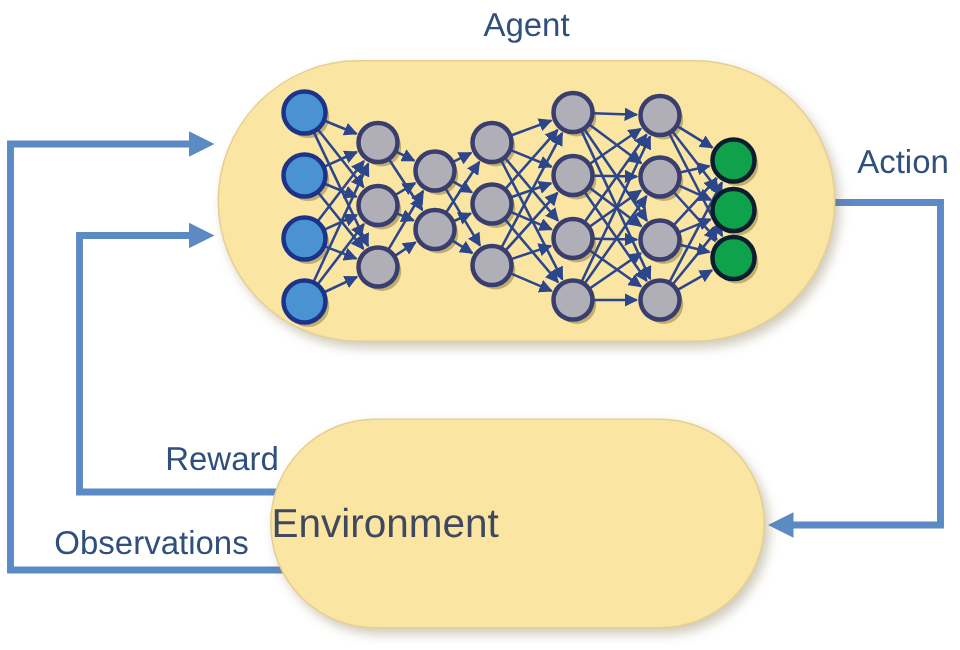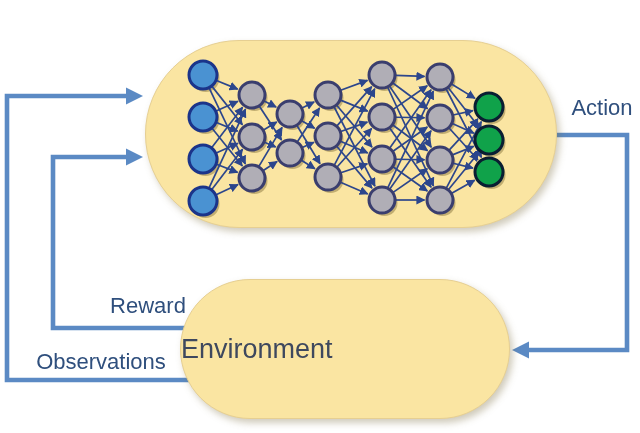--- a/index.html
+++ b/index.html
@@ -176,17 +176,18 @@
         <circle cx="440" cy="77" r="13" fill="#B0AEB6" stroke="#3A3E6E" stroke-width="3"></circle>
         <circle cx="440" cy="118" r="13" fill="#B0AEB6" stroke="#3A3E6E" stroke-width="3"></circle>
         <circle cx="440" cy="160" r="13" fill="#B0AEB6" stroke="#3A3E6E" stroke-width="3"></circle>
         <circle cx="440" cy="200" r="13" fill="#B0AEB6" stroke="#3A3E6E" stroke-width="3"></circle>
         <circle cx="489" cy="107" r="14" fill="#10A24A" stroke="#0A1E32" stroke-width="3"></circle>
         <circle cx="489" cy="140" r="14" fill="#10A24A" stroke="#0A1E32" stroke-width="3"></circle>
         <circle cx="489" cy="172" r="14" fill="#10A24A" stroke="#0A1E32" stroke-width="3"></circle>
       </g>
     </svg>
 
+  <div class="label label-agent">Agent</div>
   <div class="label label-action">Action</div>
   <div class="label label-observations">Observations</div>
   <div class="label label-reward">Reward</div>
 
 </div>
 
 </body></html>

